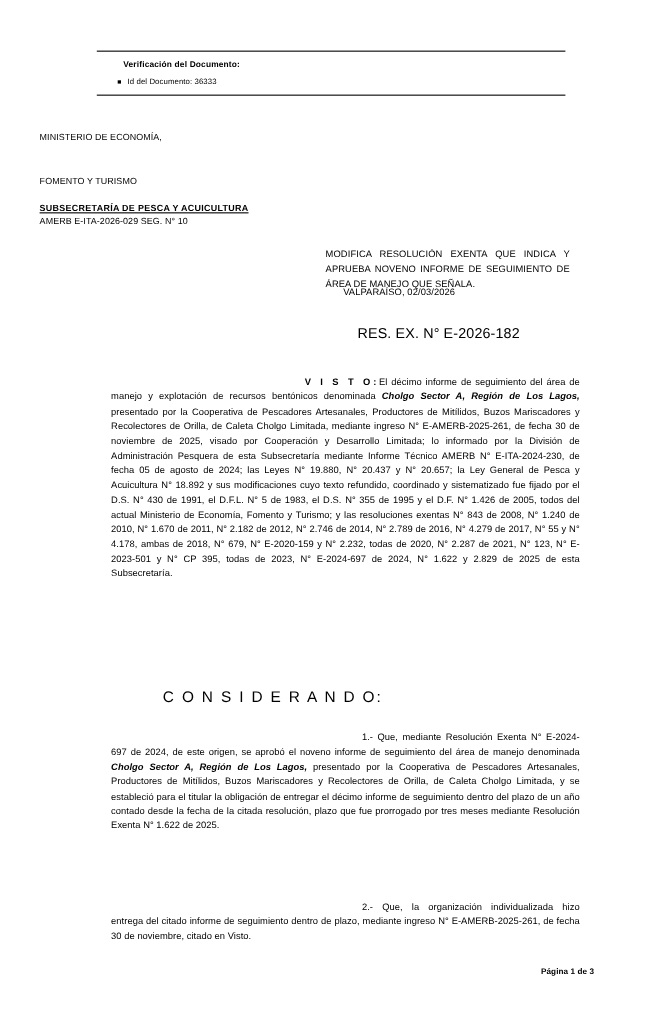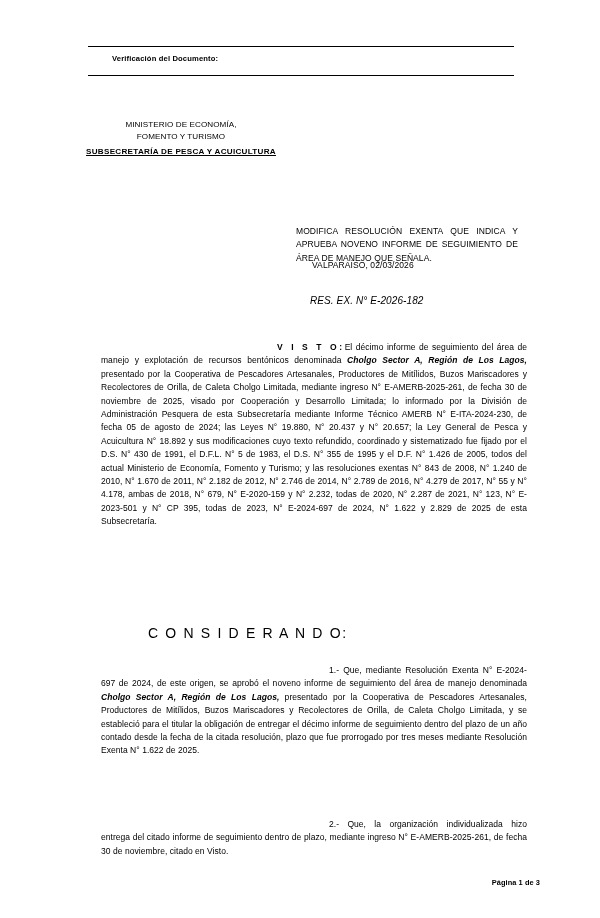--- a/index.html
+++ b/index.html
@@ -54,33 +54,32 @@
     height: 2.6px;
     background: #000;
   }
 
   
   .letterhead {
     position: absolute;
     left: 36px;
     top: 119px;
     width: 290px;
-    text-align: center;
     font-size: 8.1px;
     line-height: 11.6px;
     letter-spacing: 0.01em;
   }
   .lh-line1 { display: block; }
-  .lh-line2 { display: block; }
+  .lh-line2 { display: block; margin-top: 28px; }
   .lh-sub {
     display: block;
     font-weight: bold;
     text-decoration: underline;
     letter-spacing: 0.035em;
-    margin-top: 4px;
+    margin-top: 14px;
   }
   .lh-code { display: block; margin-top: 0.5px; }
 
   
   .title-block {
     position: absolute;
     left: 296px;
     top: 179px;
     width: 222px;
     font-size: 8.5px;
@@ -93,25 +92,24 @@
 
   .place-date {
     position: absolute;
     left: 312px;
     top: 260px;
     font-size: 8.5px;
     letter-spacing: 0.01em;
   }
   .res-number {
     position: absolute;
-    left: 310px;
+    left: 325px;
     top: 295px;
-    font-size: 10px;
-    letter-spacing: 0.01em;
-    font-style: italic;
+    font-size: 13px;
+    letter-spacing: 0.01em;
   }
 
   
   .body-block {
     position: absolute;
     left: 88px;
     width: 426px;
     font-size: 8.5px;
     line-height: 13.4px;
     text-align: justify;
@@ -162,27 +160,29 @@
     font-weight: bold;
     letter-spacing: 0.01em;
   }
 </style>
 </head>
 <body>
 
 <div class="verif-box">
   <div class="verif-title">Verificación del Documento:</div>
   <ul class="verif-list">
+    <li>Id del Documento: 36333</li>
   </ul>
 </div>
 
 <div class="letterhead">
   <span class="lh-line1">MINISTERIO DE ECONOMÍA,</span>
   <span class="lh-line2">FOMENTO Y TURISMO</span>
   <span class="lh-sub">SUBSECRETARÍA DE PESCA Y ACUICULTURA</span>
+  <span class="lh-code">AMERB E-ITA-2026-029 SEG. N° 10</span>
 </div>
 
 <div class="title-block">MODIFICA RESOLUCIÓN EXENTA QUE INDICA Y APRUEBA NOVENO INFORME DE SEGUIMIENTO DE ÁREA DE MANEJO QUE SEÑALA.</div>
 
 <div class="place-date">VALPARAÍSO, 02/03/2026</div>
 <div class="res-number">RES. EX. N° E-2026-182</div>
 
 <div class="body-block" id="visto-block">
   <span class="indent-run"></span><span class="lead-label">V I S T O:</span><span>El décimo informe de seguimiento del área de manejo y explotación de recursos bentónicos denominada </span><span class="em-name">Cholgo Sector A, Región de Los Lagos,</span><span> presentado por la Cooperativa de Pescadores Artesanales, Productores de Mitílidos, Buzos Mariscadores y Recolectores de Orilla, de Caleta Cholgo Limitada, mediante ingreso N° E-AMERB-2025-261, de fecha 30 de noviembre de 2025, visado por Cooperación y Desarrollo Limitada; lo informado por la División de Administración Pesquera de esta Subsecretaría mediante Informe Técnico AMERB N° E-ITA-2024-230, de fecha 05 de agosto de 2024; las Leyes N° 19.880, N° 20.437 y N° 20.657; la Ley General de Pesca y Acuicultura N° 18.892 y sus modificaciones cuyo texto refundido, coordinado y sistematizado fue fijado por el D.S. N° 430 de 1991, el D.F.L. N° 5 de 1983, el D.S. N° 355 de 1995 y el D.F. N° 1.426 de 2005, todos del actual Ministerio de Economía, Fomento y Turismo; y las resoluciones exentas N° 843 de 2008, N° 1.240 de 2010, N° 1.670 de 2011, N° 2.182 de 2012, N° 2.746 de 2014, N° 2.789 de 2016, N° 4.279 de 2017, N° 55 y N° 4.178, ambas de 2018, N° 679, N° E-2020-159 y N° 2.232, todas de 2020, N° 2.287 de 2021, N° 123, N° E-2023-501 y N° CP 395, todas de 2023, N° E-2024-697 de 2024, N° 1.622 y 2.829 de 2025 de esta Subsecretaría.</span>
 </div>

